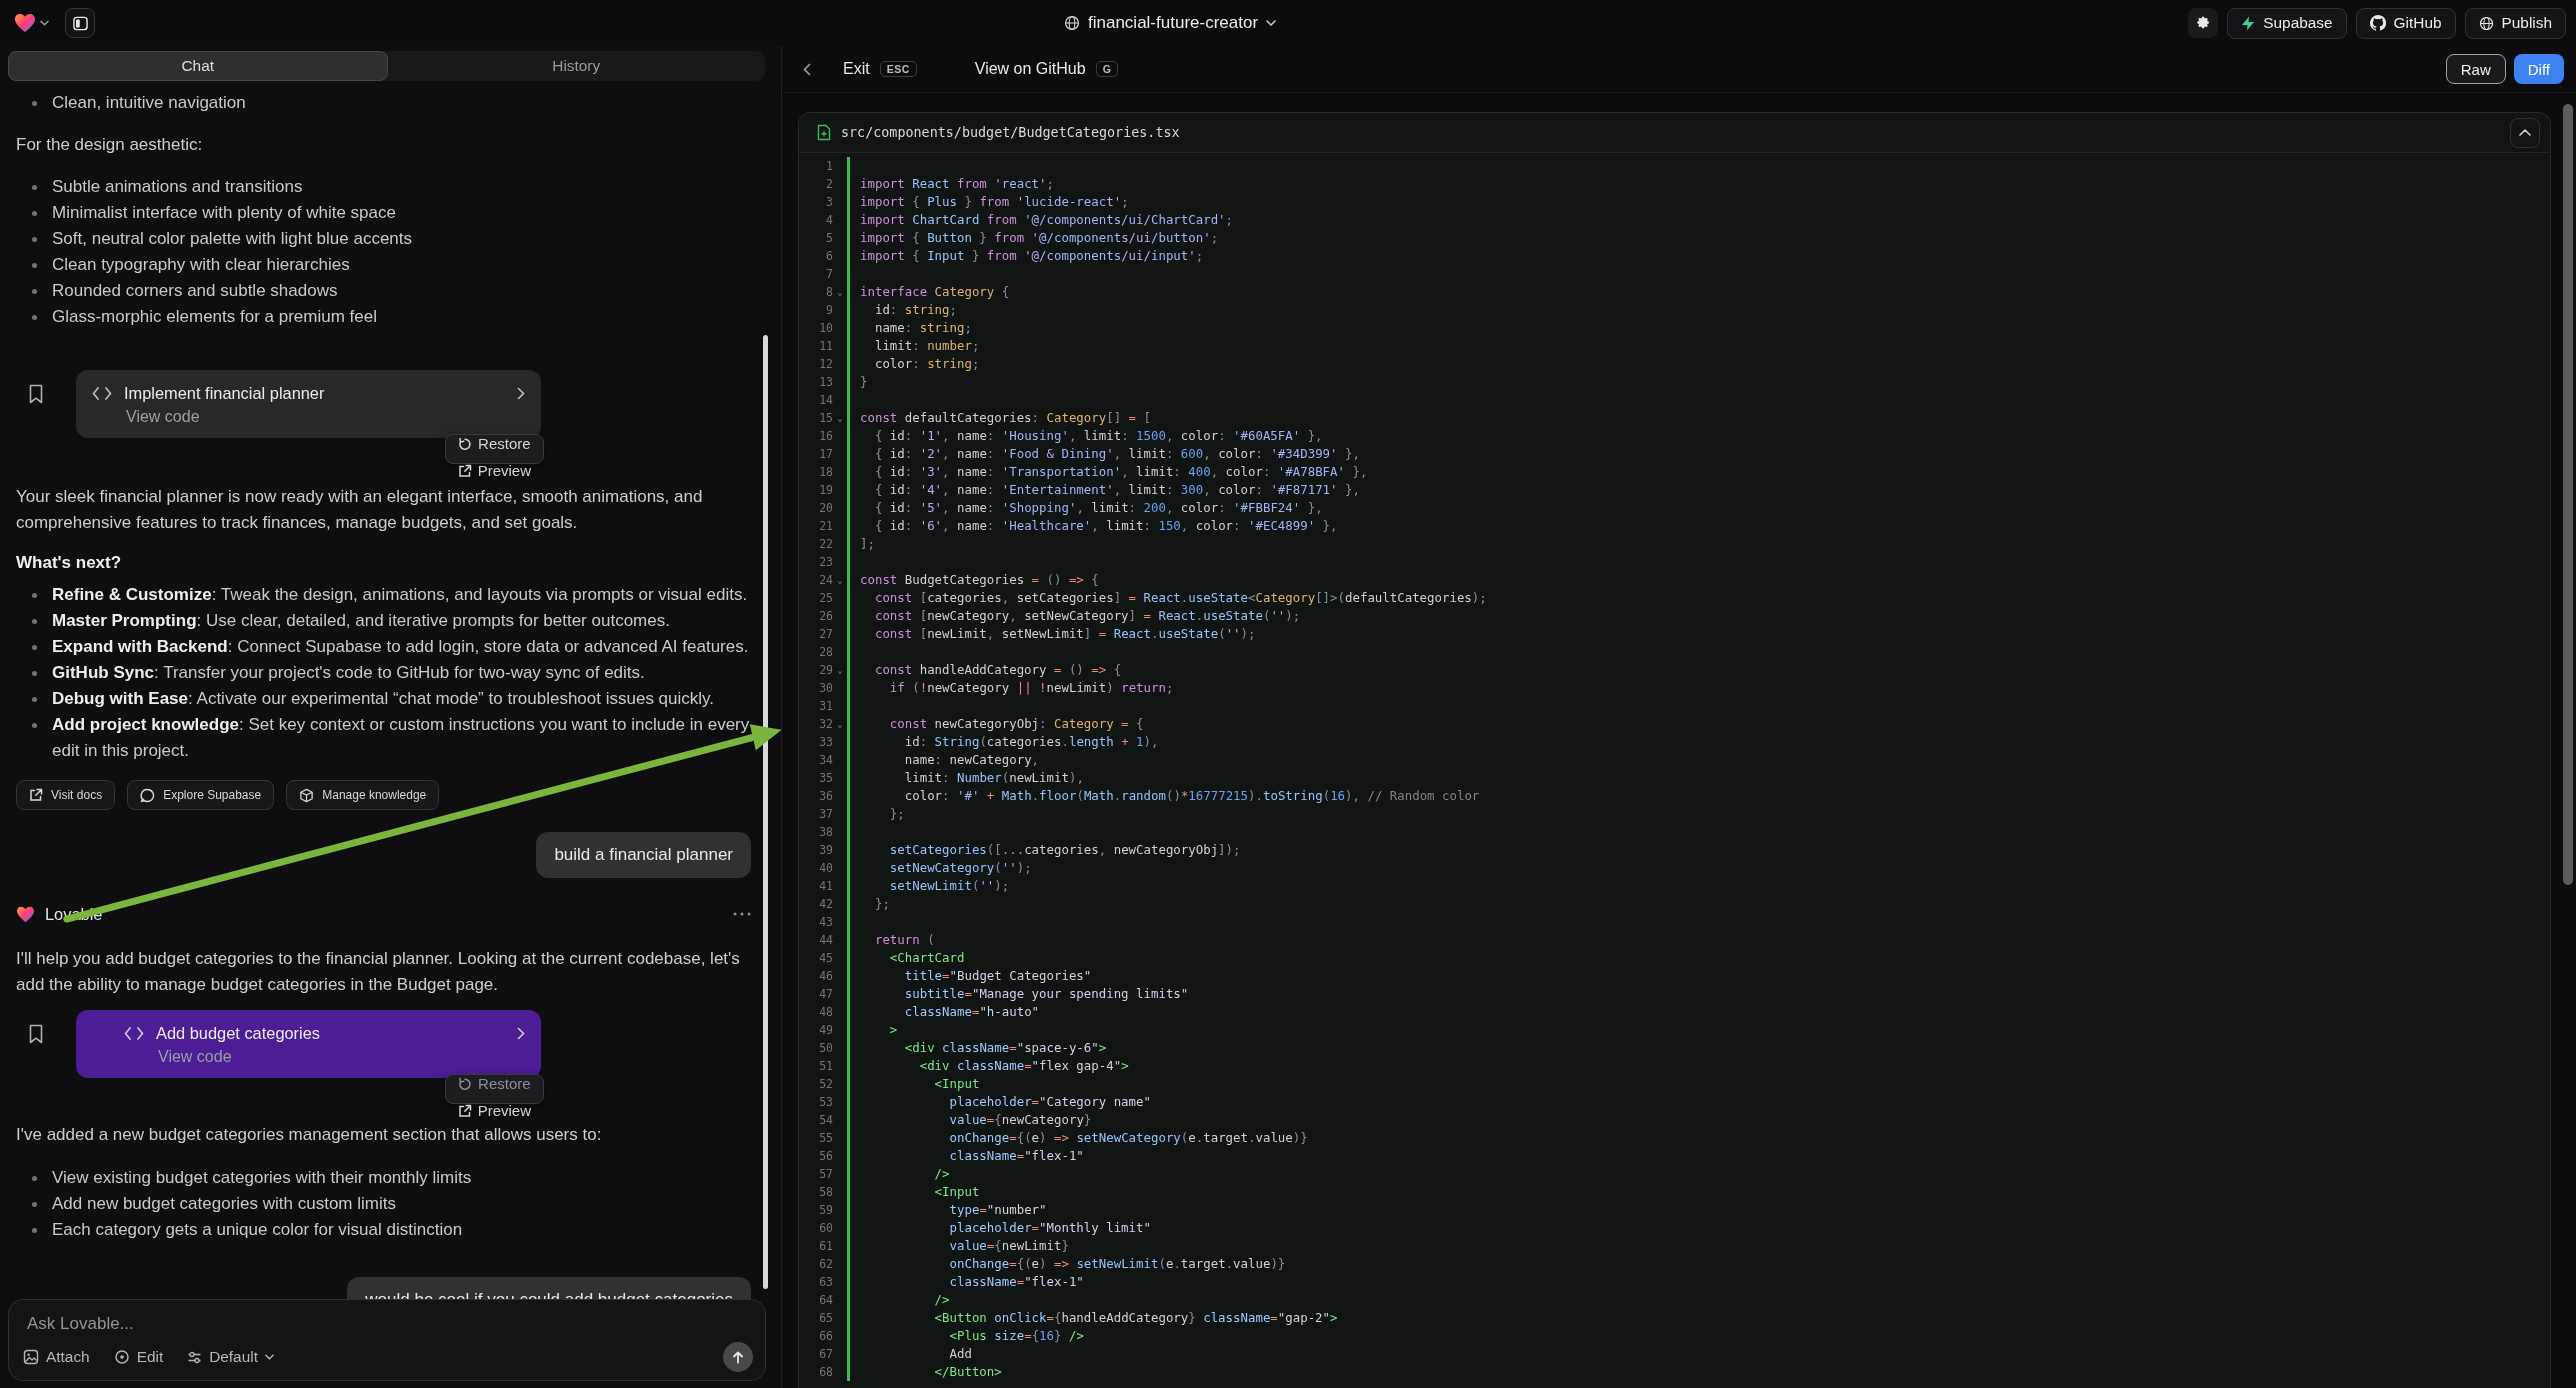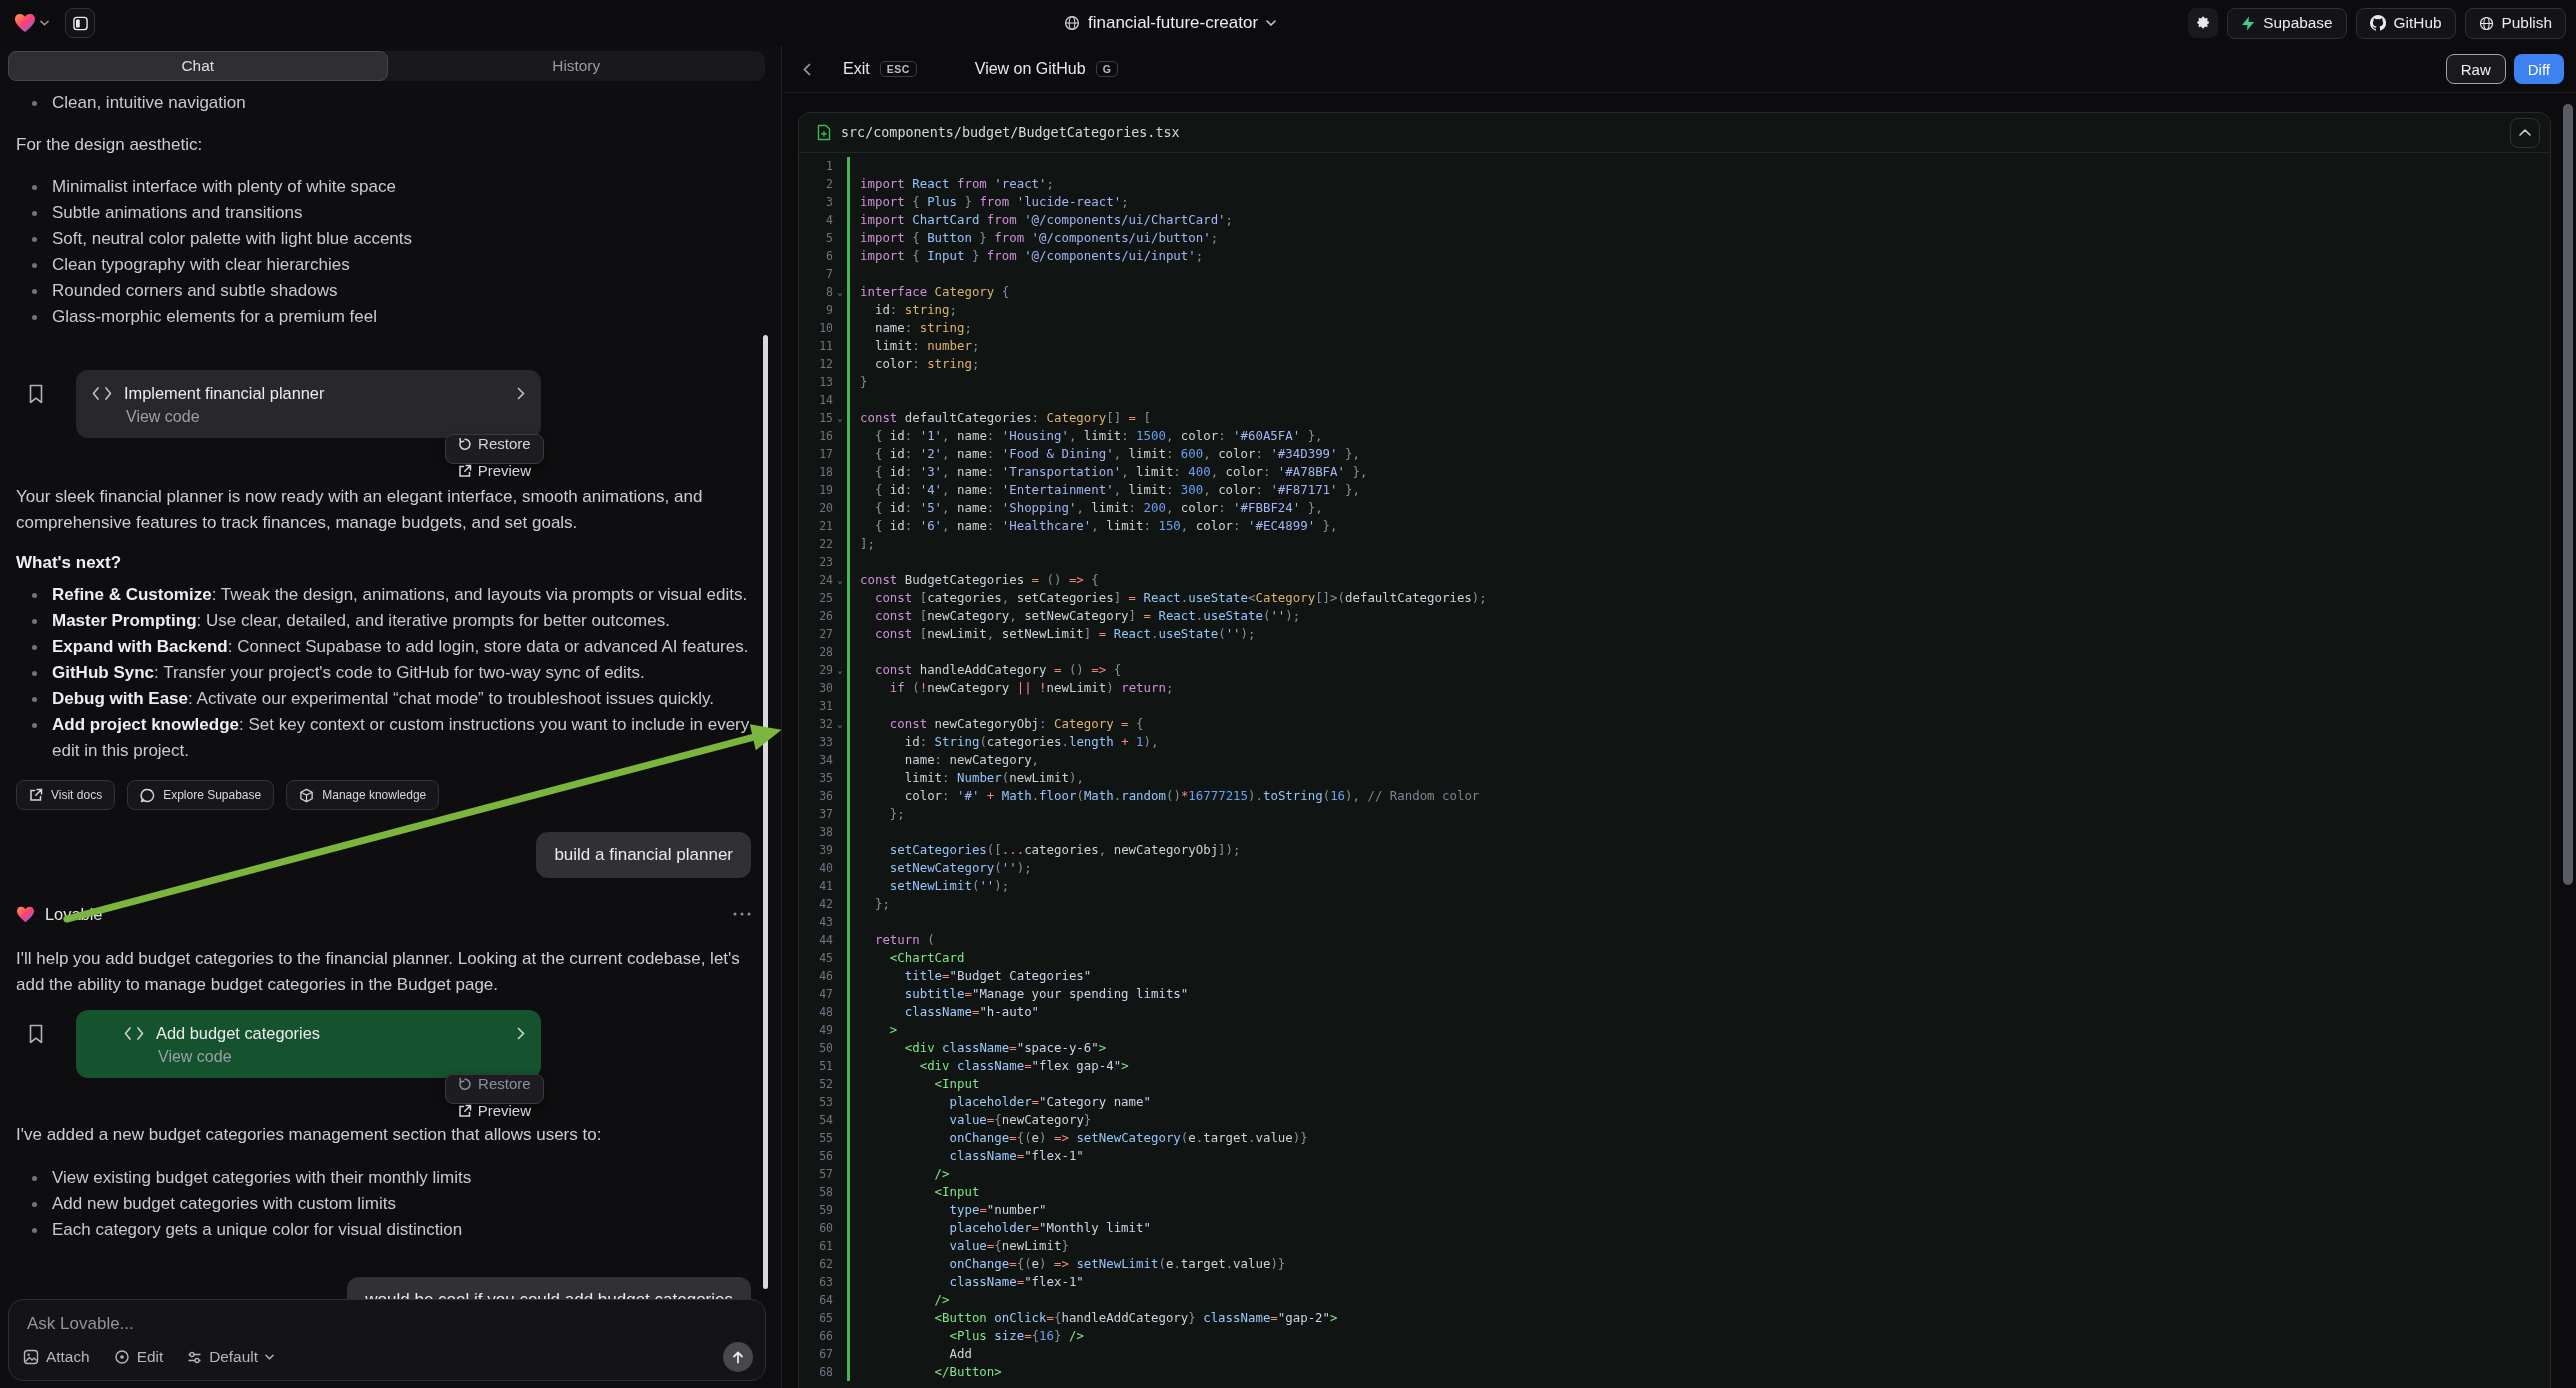--- a/index.html
+++ b/index.html
@@ -34,21 +34,21 @@
   p.msg{font-size:17px;line-height:26px;color:#c9cdd4;}
   .bullets{list-style:none;}
   .bullets li{position:relative;padding-left:22px;margin-left:14px;font-size:17px;line-height:26px;color:#c6cad1;}
   .bullets li::before{content:"";position:absolute;left:2px;top:11px;width:5px;height:5px;border-radius:50%;background:#6f757d;}
   .bullets li b{color:#eceef1;font-weight:700;}
   h3.wn{font-size:17px;line-height:26px;color:#eef0f2;font-weight:700;}
 
   .vcard-wrap{position:relative;display:flex;align-items:flex-start;margin-left:12px;}
   .bm{margin-top:14px;color:#aeb2b9;}
   .vcard{position:relative;margin-left:32px;width:465px;border-radius:12px;background:#28282c;padding:10px 16px;}
-  .vcard.hl{background:#14532d;padding-left:48px;}
+  .vcard.hl{background:#4c1d95;padding-left:48px;}
   .vrow1{display:flex;align-items:center;gap:12px;height:26px;}
   .vtitle{flex:1;font-size:16.4px;color:#ececef;}
   .vsub{margin-left:34px;height:22px;line-height:22px;font-size:16px;color:#9aa0a8;}
   .vtools{position:absolute;right:-3px;bottom:-26px;height:30px;display:flex;align-items:center;gap:10px;padding:0 12px;background:#1d1d21;border:1px solid #3a3a40;border-radius:8px;box-shadow:0 4px 10px rgba(0,0,0,.45);flex-direction:column;}
   .vtool{display:flex;align-items:center;gap:6px;font-size:15px;color:#d3d5d9;}
   .vtool.dim{color:#8b8f96;}
 
   .actions{display:flex;gap:12px;margin-top:16px;}
   .act-btn{height:30px;padding:0 12px;border:1px solid #333338;border-radius:8px;background:#17171a;display:flex;align-items:center;gap:8px;font-size:12px;color:#d6d8dc;}
 
@@ -192,22 +192,22 @@
     </div>
 
     <div class="chat-scroll">
       <ul class="bullets" style="margin-top:8px;">
         <li>Clean, intuitive navigation</li>
       </ul>
 
       <p class="msg" style="margin-top:16px;">For the design aesthetic:</p>
 
       <ul class="bullets" style="margin-top:16px;" id="design-bullets">
+          <li>Subtle animations and transitions</li>
           <li>Minimalist interface with plenty of white space</li>
-          <li>Subtle animations and transitions</li>
           <li>Soft, neutral color palette with light blue accents</li>
           <li>Clean typography with clear hierarchies</li>
           <li>Rounded corners and subtle shadows</li>
           <li>Glass-morphic elements for a premium feel</li>
         </ul>
 
       <div class="vcard-wrap" style="margin-top:40px;">
         <span class="bm">
           <svg class="ic" width="16" height="20" viewBox="0 0 16 20">
               <path d="M2.5 1.5 H13.5 V18.5 L8 14.2 L2.5 18.5 Z" stroke="#aeb2b9" stroke-width="1.6" fill="none" stroke-linejoin="round"></path>

